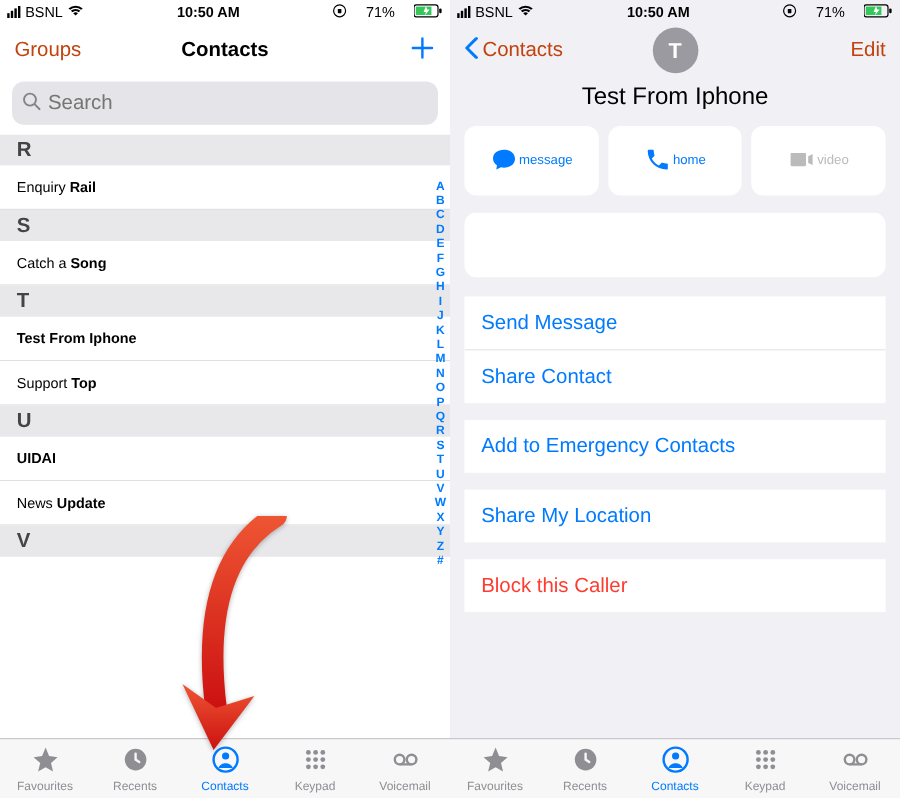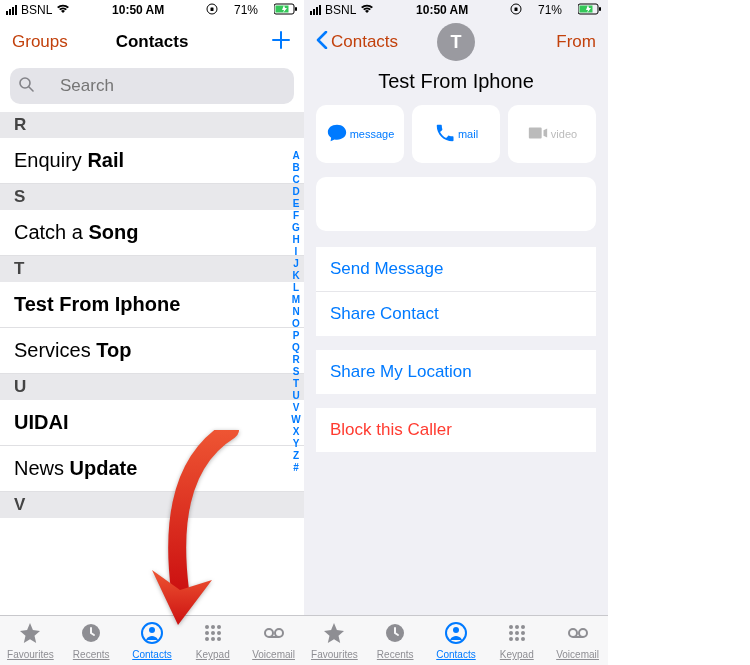--- a/index.html
+++ b/index.html
@@ -1,43 +1,43 @@
 <!DOCTYPE html>
 <html><head>
 <meta charset="utf-8">
 <style>
   * { box-sizing: border-box; margin: 0; padding: 0; }
   body { font-family: -apple-system, Helvetica, Arial, sans-serif; background: #fff; width: 750px; height: 665px; overflow: hidden; position: relative; }
-  .container { display: flex; width: 608px; height: 665px; }
+  .container { display: flex; width: 750px; height: 665px; }
   .screen { width: 375px; height: 665px; display: flex; flex-direction: column; position: relative; }
   .screen.left { background: #fff; }
   .screen.right { background: #f0f0f5; }
 
   .status-bar { height: 20px; display: flex; align-items: center; justify-content: space-between; padding: 0 6px; font-size: 12px; font-weight: 500; background: #fff; }
   .screen.right .status-bar { background: #f0f0f5; }
   .status-left { display: flex; align-items: center; gap: 4px; }
   .status-right { display: flex; align-items: center; gap: 16px; }
   .signal-bars { display: flex; align-items: flex-end; gap: 1px; }
   .signal-bars div { width: 2px; background:#000; }
   .signal-bars div:nth-child(1){height:4px;} .signal-bars div:nth-child(2){height:6px;}
   .signal-bars div:nth-child(3){height:8px;} .signal-bars div:nth-child(4){height:10px;}
 
   .nav { height: 44px; display: flex; align-items: center; justify-content: space-between; padding: 0 12px; font-size: 17px; }
   .screen.right .nav { background: #f0f0f5; }
   .nav-left, .nav-right { color:#c2410c; display:flex; align-items:center; gap:3px; min-width:70px; }
   .nav-right { justify-content: flex-end; }
   .nav-title { font-weight: 600; font-size: 17px; text-align:center; }
   .nav-title.avatar-pos { position:absolute; left:50%; transform:translateX(-50%); }
 
-  .searchbox { margin:4px 10px 8px; background:#e4e4e9; border-radius:10px; height:36px; display:flex; align-items:center; padding:0 8px; color:#838388;gap:20px; }
+  .searchbox { margin:4px 10px 8px; background:#e4e4e9; border-radius:10px; height:36px; display:flex; align-items:center; padding:0 8px; color:#838388; }
   .searchbox svg { margin-right:6px; }
   .searchbox input { background:transparent; border:none; outline:none; font-size:17px; color:#333; flex:1; }
 
   .section-header { background:#e8e8eb; color:#444; padding:3px 14px; font-size:17px; font-weight:600; }
-  .contact-row { padding:11px 14px; font-size:20px; border-bottom:1px solid #e0e0e3; background:#fff; }
+  .contact-row { padding:11px 14px; font-size:12px; border-bottom:1px solid #e0e0e3; background:#fff; }
   .contact-row .light { font-weight:400; }
   .contact-row .bold { font-weight:600; }
 
   .index-rail { position:absolute; right:1px; top:150px; width:14px; font-size:10px; color:#007aff; text-align:center; line-height:12px; font-weight:600; }
   .index-rail div { height:12px; }
 
   .avatar { width:38px;height:38px;border-radius:19px;background:#9a9aa0;color:#fff;display:flex;align-items:center;justify-content:center;font-size:18px;margin:0 auto; }
   .contact-name-big { text-align:center; font-size:20px; margin:6px 0 12px; }
 
   .action-row { display:flex; gap:8px; padding:0 12px 14px; }
@@ -46,21 +46,21 @@
   .action-btn.disabled { color:#bbb; }
   .action-btn svg { width:22px; height:22px; }
 
   .spacer { height:54px; background:#fff; margin:0 12px 16px; border-radius:10px; }
   .group { background:#fff; margin:0 12px 14px; border-radius:0; overflow:hidden; }
   .group-row { padding:12px 14px; font-size:17px; color:#007aff; border-bottom:1px solid #e6e6ea; }
   .group-row:last-child { border-bottom:none; }
   .group-row.destructive { color:#ff3b30; }
 
   .tabbar { height:50px; border-top:1px solid #c8c8cc; background:#f7f7f8; display:flex; }
-  .tab { flex:1; display:flex; flex-direction:column; align-items:center; justify-content:center; font-size:10px; color:#8e8e93; gap:2px;text-decoration:underline; }
+  .tab { flex:1; display:flex; flex-direction:column; align-items:center; justify-content:center; font-size:10px; color:#8e8e93; gap:2px; }
   .tab.active { color:#007aff; }
   .tab svg { width:24px; height:24px; }
 
   .arrow { position:absolute; pointer-events:none; z-index:50; }
   .arrow svg { filter: drop-shadow(0 1px 2px rgba(0,0,0,0.3)); }
 
   .content { flex:1; overflow:hidden; position:relative; }
 </style>
 </head>
 <body>
@@ -127,21 +127,21 @@
       <input placeholder="Search" style="">
     </div>
 
     <div class="content" id="left-list">
         <div class="section-header">R</div>
         <div class="contact-row"><span class="light">Enquiry </span><span class="bold">Rail</span></div>
         <div class="section-header">S</div>
         <div class="contact-row"><span class="light">Catch a </span><span class="bold">Song</span></div>
         <div class="section-header">T</div>
         <div class="contact-row"><span class="bold">Test From Iphone</span></div>
-        <div class="contact-row"><span class="light">Services </span><span class="bold">Top</span></div>
+        <div class="contact-row"><span class="light">Support </span><span class="bold">Top</span></div>
         <div class="section-header">U</div>
         <div class="contact-row"><span class="bold">UIDAI</span></div>
         <div class="contact-row"><span class="light">News </span><span class="bold">Update</span></div>
         <div class="section-header">V</div>
       </div>
 
     <div class="index-rail" id="index-rail">
         <div>A</div>
         <div>B</div>
         <div>C</div>
@@ -276,52 +276,55 @@
         <span>
           <svg width="12" height="18" viewBox="0 0 12 18">
               <path d="M10 1 L2 9 L10 17" stroke="#007aff" stroke-width="2.5" fill="none" stroke-linecap="round" stroke-linejoin="round"></path>
             </svg>
         </span>
         <span>Contacts</span>
       </div>
       <div class="nav-title avatar-pos">
         <div class="avatar">T</div>
       </div>
-      <div class="nav-right">From</div>
+      <div class="nav-right">Edit</div>
     </div>
 
     <div class="contact-name-big">Test From Iphone</div>
 
     <div class="action-row" id="quick-actions">
         <div class="action-btn active">
           <span><svg viewBox="0 0 24 24">
               <path fill="currentColor" d="M12 3C6 3 2 6.5 2 11c0 2.5 1.4 4.7 3.6 6.1L5 21l4.3-2c.9.2 1.8.3 2.7.3 6 0 10-3.5 10-8S18 3 12 3z"></path>
             </svg></span>
           <span>message</span>
         </div>
         <div class="action-btn active">
           <span><svg viewBox="0 0 24 24">
               <path fill="currentColor" d="M6.6 10.8c1.4 2.8 3.8 5.2 6.6 6.6l2.2-2.2c.3-.3.7-.4 1.1-.3 1.2.4 2.5.6 3.8.6.6 0 1 .5 1 1V20c0 .6-.5 1-1 1C10.6 21 3 13.4 3 4c0-.6.5-1 1-1h3.5c.6 0 1 .5 1 1 0 1.3.2 2.6.6 3.8.1.4 0 .8-.3 1.1l-2.2 2z"></path>
             </svg></span>
-          <span>mail</span>
+          <span>home</span>
         </div>
         <div class="action-btn disabled">
           <span><svg viewBox="0 0 24 24">
               <path fill="currentColor" d="M3 6h12c.6 0 1 .4 1 1v10c0 .6-.4 1-1 1H3c-.6 0-1-.4-1-1V7c0-.6.4-1 1-1zm15 3l4-2v10l-4-2V9z"></path>
             </svg></span>
           <span>video</span>
         </div>
       </div>
 
     <div class="content">
       <div class="spacer"></div>
       <div id="groups">
           <div class="group">
             <div class="group-row">Send Message</div>
             <div class="group-row">Share Contact</div>
+          </div>
+          <div class="group">
+            <div class="group-row">Add to Emergency Contacts</div>
           </div>
           <div class="group">
             <div class="group-row">Share My Location</div>
           </div>
           <div class="group">
             <div class="group-row destructive">Block this Caller</div>
           </div>
         </div>
     </div>
 

